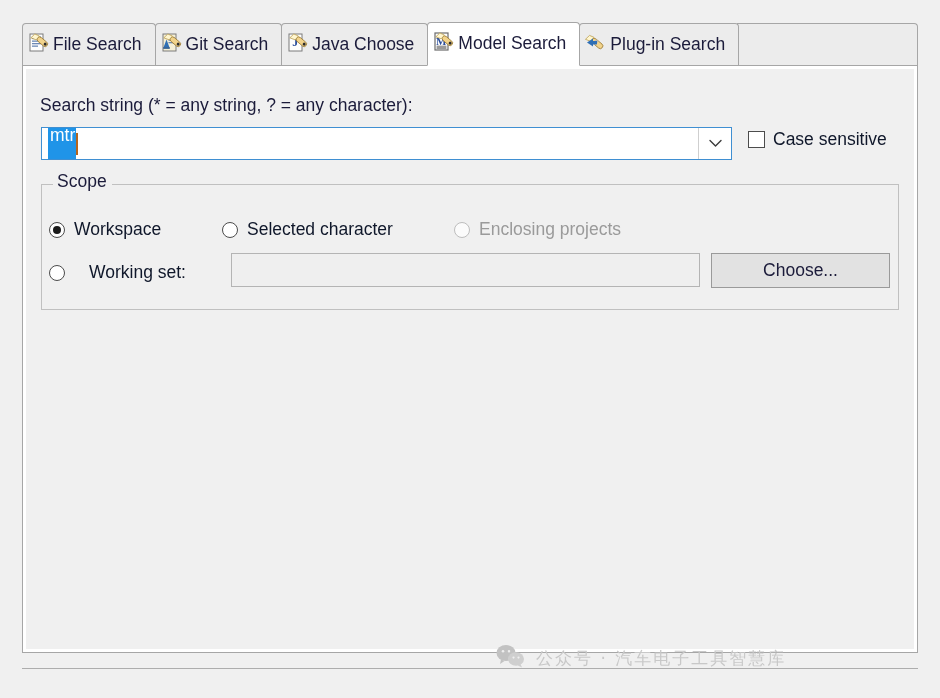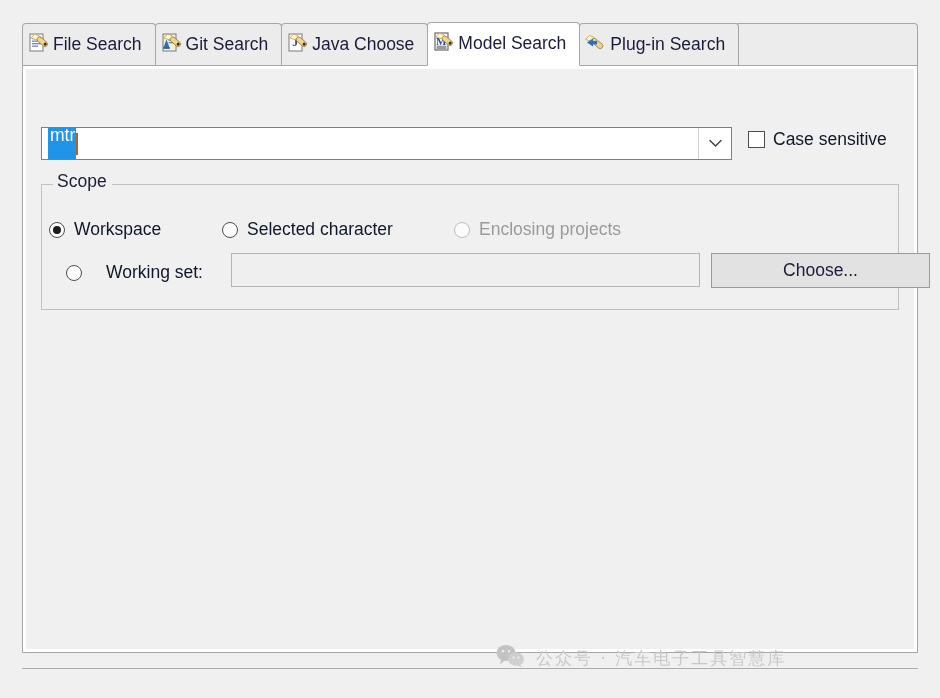--- a/index.html
+++ b/index.html
@@ -239,37 +239,37 @@
   .rlabel {
     font-size: 17.5px;
     color: #0f172a;
     white-space: nowrap;
   }
   .rlabel.disabled { color: #9a9a9a; }
 
   #row-workspace { left: 7px; top: 34px; }
   #row-selected  { left: 180px; top: 34px; }
   #row-enclosing { left: 412px; top: 34px; }
-  #row-workingset { left: 24px; top: 77px; gap: 24px; }
+  #row-workingset { left: 7px; top: 77px; gap: 24px; }
 
   #ws-field {
     position: absolute;
     left: 189px;
     top: 68px;
     width: 469px;
     height: 34px;
     box-sizing: border-box;
     border: 1px solid #b4b4b4;
     background: #efefef;
   }
   #choose-button {
     position: absolute;
     left: 669px;
     top: 68px;
-    width: 219px;
+    width: 179px;
     height: 35px;
     box-sizing: border-box;
     border: 1px solid #9a9a9a;
     background: #e2e2e2;
     font-family: "Liberation Sans", sans-serif;
     font-size: 17.5px;
     color: #1b1b3a;
     cursor: default;
     padding: 4px;
   }
@@ -393,20 +393,21 @@
       </span>
       <span class="tab-label">Plug-in Search</span>
     </div>
 
     <div class="tab-filler"></div>
   </div>
 
   <div id="pane">
     <div id="pane-inner">
 
+      <div id="search-label">Search string (* = any string, ? = any character):</div>
 
       <div id="combo">
         <div id="combo-text">
           <span id="combo-value">mtr</span>
           <span id="combo-caret"></span>
         </div>
         <div id="combo-arrow">
           <svg width="13" height="9" viewBox="0 0 13 9">
             <path d="M1 1.5 L6.5 7 L12 1.5" fill="none" stroke="#3b3b3b" stroke-width="1.4" stroke-linecap="round" stroke-linejoin="round"></path>
           </svg>

